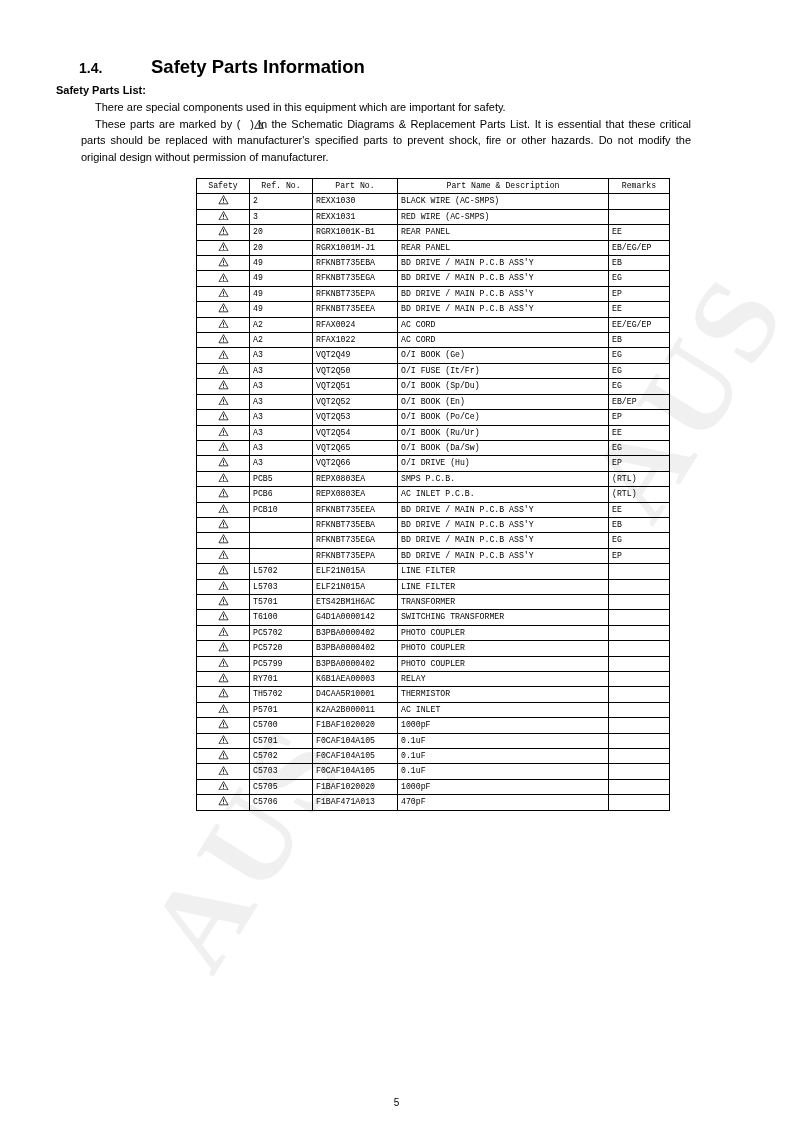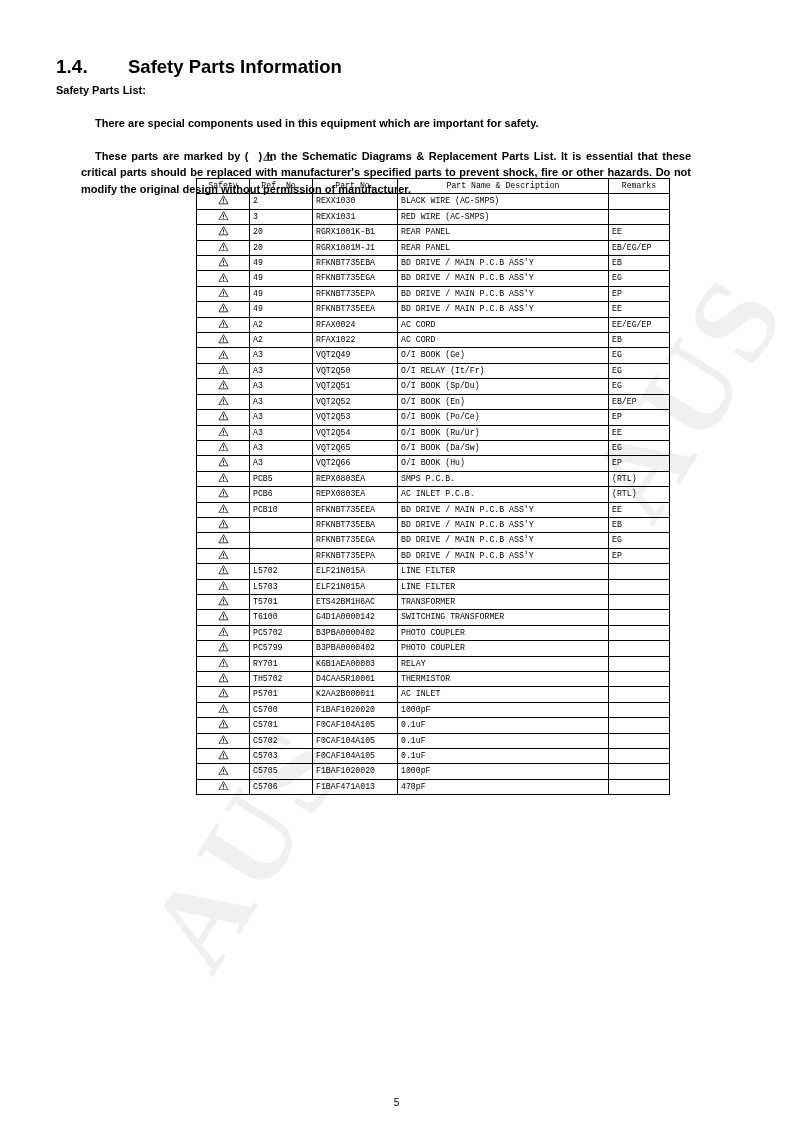--- a/index.html
+++ b/index.html
@@ -53,24 +53,25 @@
   }
 
   .heading-row {
     position: absolute;
     left: 56px;
     top: 56px;
     display: flex;
     align-items: baseline;
   }
   .heading-num {
-    font-size: 19px;
+    font-size: 14px;
     font-weight: bold;
     font-family: "Liberation Sans", sans-serif;
     width: 72px;
+    margin-left: 23px;
   }
   .heading-title {
     font-size: 18.5px;
     font-weight: bold;
     font-family: "Liberation Sans", sans-serif;
     text-align: center;
   }
 
   .subheading {
     position: absolute;
@@ -83,22 +84,21 @@
   .para {
     position: absolute;
     left: 81px;
     top: 99px;
     width: 610px;
     font-size: 11px;
     line-height: 16.5px;
     text-align: justify;
   }
   .para p {
-    margin: 16px 0 0 0;
-    font-weight: bold;
+    margin: 0 0 0 0;
   }
   .para p.indent {
     text-indent: 14px;
   }
   .tri-inline {
     display: inline-block;
     width: 10px;
     height: 9px;
     position: relative;
     top: 1px;
@@ -319,21 +319,21 @@
               <td class="col-rem">EG</td>
             </tr>
             <tr>
               <td class="col-safety c-safety"><span class="tri"><svg width="11" height="9.5" viewBox="0 0 11 10">
                     <polygon points="5.5,0.7 10.3,9.3 0.7,9.3" fill="none" stroke="#000" stroke-width="0.8"></polygon>
                     <rect x="5.05" y="3.6" width="0.9" height="3" fill="#000"></rect>
                     <rect x="5.05" y="7.3" width="0.9" height="0.9" fill="#000"></rect>
                   </svg></span></td>
               <td class="col-ref">A3</td>
               <td class="col-partno">VQT2Q50</td>
-              <td class="col-desc">O/I RELAY (It/Fr)</td>
+              <td class="col-desc">O/I FUSE (It/Fr)</td>
               <td class="col-rem">EG</td>
             </tr>
             <tr>
               <td class="col-safety c-safety"><span class="tri"><svg width="11" height="9.5" viewBox="0 0 11 10">
                     <polygon points="5.5,0.7 10.3,9.3 0.7,9.3" fill="none" stroke="#000" stroke-width="0.8"></polygon>
                     <rect x="5.05" y="3.6" width="0.9" height="3" fill="#000"></rect>
                     <rect x="5.05" y="7.3" width="0.9" height="0.9" fill="#000"></rect>
                   </svg></span></td>
               <td class="col-ref">A3</td>
               <td class="col-partno">VQT2Q51</td>
@@ -385,21 +385,21 @@
               <td class="col-rem">EG</td>
             </tr>
             <tr>
               <td class="col-safety c-safety"><span class="tri"><svg width="11" height="9.5" viewBox="0 0 11 10">
                     <polygon points="5.5,0.7 10.3,9.3 0.7,9.3" fill="none" stroke="#000" stroke-width="0.8"></polygon>
                     <rect x="5.05" y="3.6" width="0.9" height="3" fill="#000"></rect>
                     <rect x="5.05" y="7.3" width="0.9" height="0.9" fill="#000"></rect>
                   </svg></span></td>
               <td class="col-ref">A3</td>
               <td class="col-partno">VQT2Q66</td>
-              <td class="col-desc">O/I BOOK (Hu)</td>
+              <td class="col-desc">O/I DRIVE (Hu)</td>
               <td class="col-rem">EP</td>
             </tr>
             <tr>
               <td class="col-safety c-safety"><span class="tri"><svg width="11" height="9.5" viewBox="0 0 11 10">
                     <polygon points="5.5,0.7 10.3,9.3 0.7,9.3" fill="none" stroke="#000" stroke-width="0.8"></polygon>
                     <rect x="5.05" y="3.6" width="0.9" height="3" fill="#000"></rect>
                     <rect x="5.05" y="7.3" width="0.9" height="0.9" fill="#000"></rect>
                   </svg></span></td>
               <td class="col-ref">PCB5</td>
               <td class="col-partno">REPX0803EA</td>
@@ -515,20 +515,31 @@
               <td class="col-partno">B3PBA0000402</td>
               <td class="col-desc">PHOTO COUPLER</td>
               <td class="col-rem"></td>
             </tr>
             <tr>
               <td class="col-safety c-safety"><span class="tri"><svg width="11" height="9.5" viewBox="0 0 11 10">
                     <polygon points="5.5,0.7 10.3,9.3 0.7,9.3" fill="none" stroke="#000" stroke-width="0.8"></polygon>
                     <rect x="5.05" y="3.6" width="0.9" height="3" fill="#000"></rect>
                     <rect x="5.05" y="7.3" width="0.9" height="0.9" fill="#000"></rect>
                   </svg></span></td>
+              <td class="col-ref">PC5720</td>
+              <td class="col-partno">B3PBA0000402</td>
+              <td class="col-desc">PHOTO COUPLER</td>
+              <td class="col-rem"></td>
+            </tr>
+            <tr>
+              <td class="col-safety c-safety"><span class="tri"><svg width="11" height="9.5" viewBox="0 0 11 10">
+                    <polygon points="5.5,0.7 10.3,9.3 0.7,9.3" fill="none" stroke="#000" stroke-width="0.8"></polygon>
+                    <rect x="5.05" y="3.6" width="0.9" height="3" fill="#000"></rect>
+                    <rect x="5.05" y="7.3" width="0.9" height="0.9" fill="#000"></rect>
+                  </svg></span></td>
               <td class="col-ref">PC5799</td>
               <td class="col-partno">B3PBA0000402</td>
               <td class="col-desc">PHOTO COUPLER</td>
               <td class="col-rem"></td>
             </tr>
             <tr>
               <td class="col-safety c-safety"><span class="tri"><svg width="11" height="9.5" viewBox="0 0 11 10">
                     <polygon points="5.5,0.7 10.3,9.3 0.7,9.3" fill="none" stroke="#000" stroke-width="0.8"></polygon>
                     <rect x="5.05" y="3.6" width="0.9" height="3" fill="#000"></rect>
                     <rect x="5.05" y="7.3" width="0.9" height="0.9" fill="#000"></rect>

